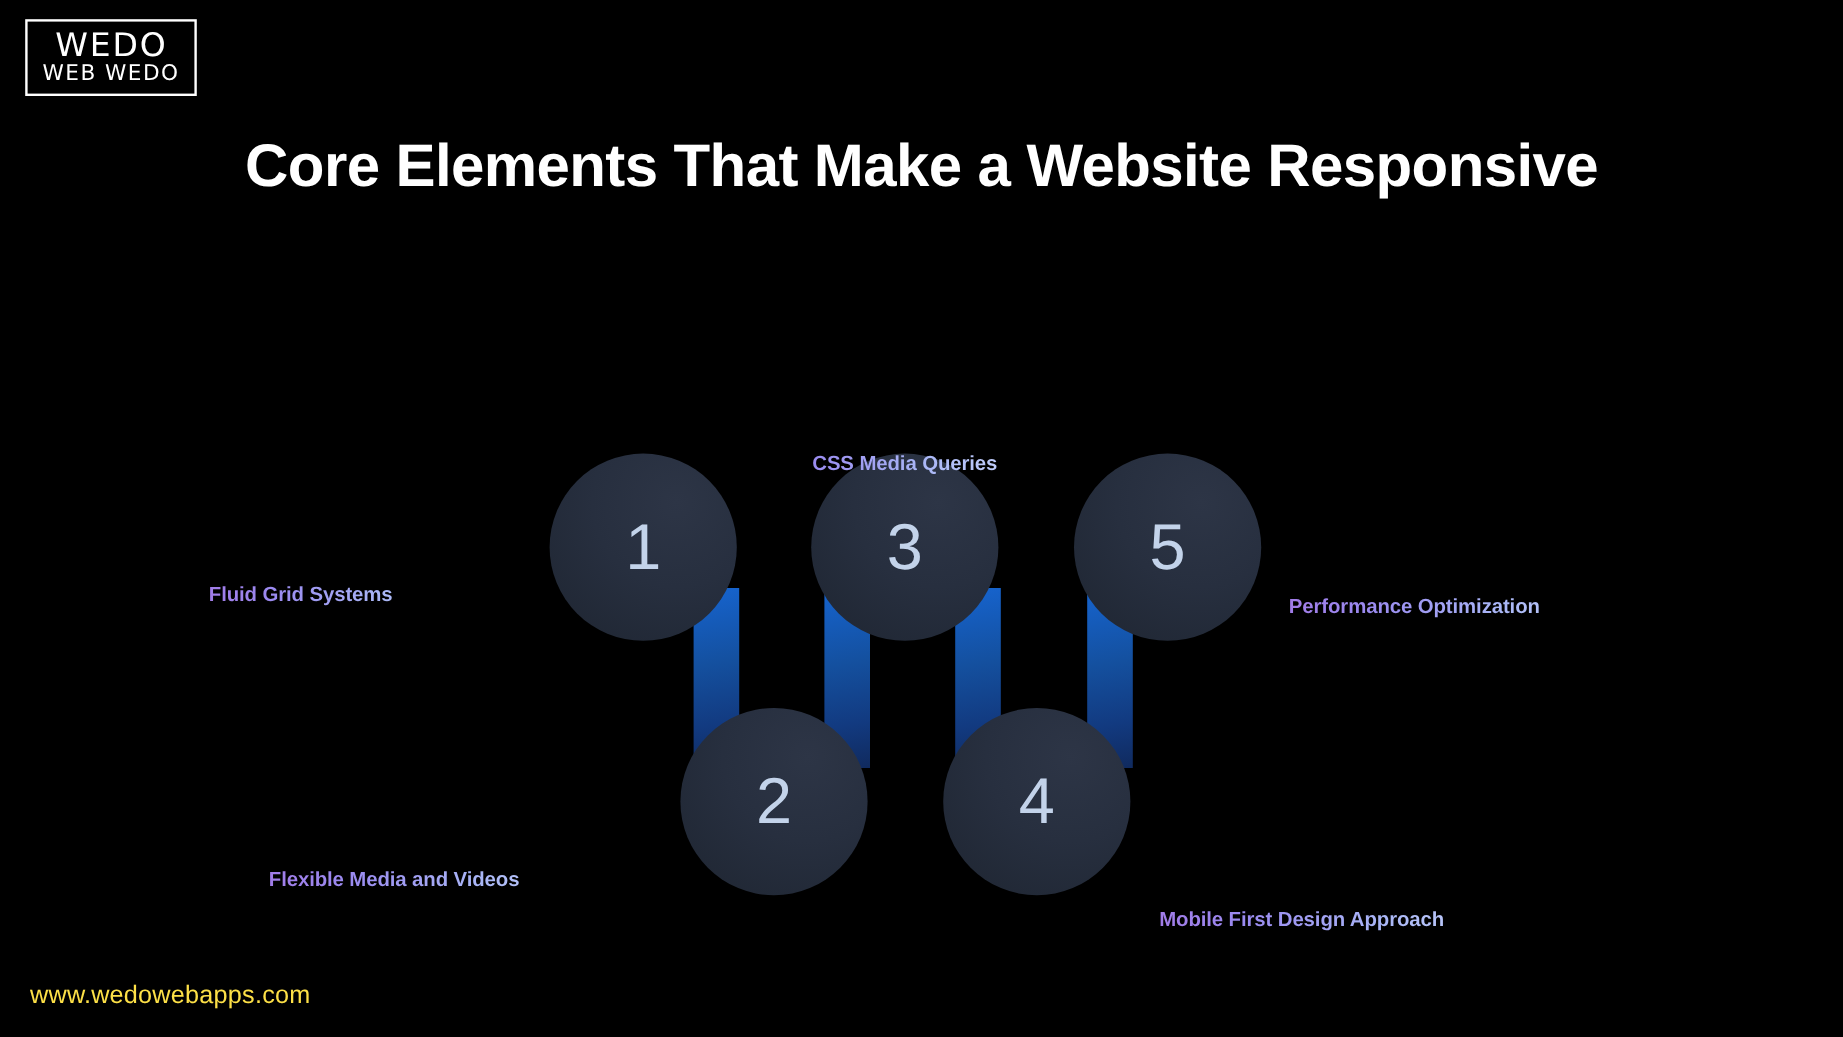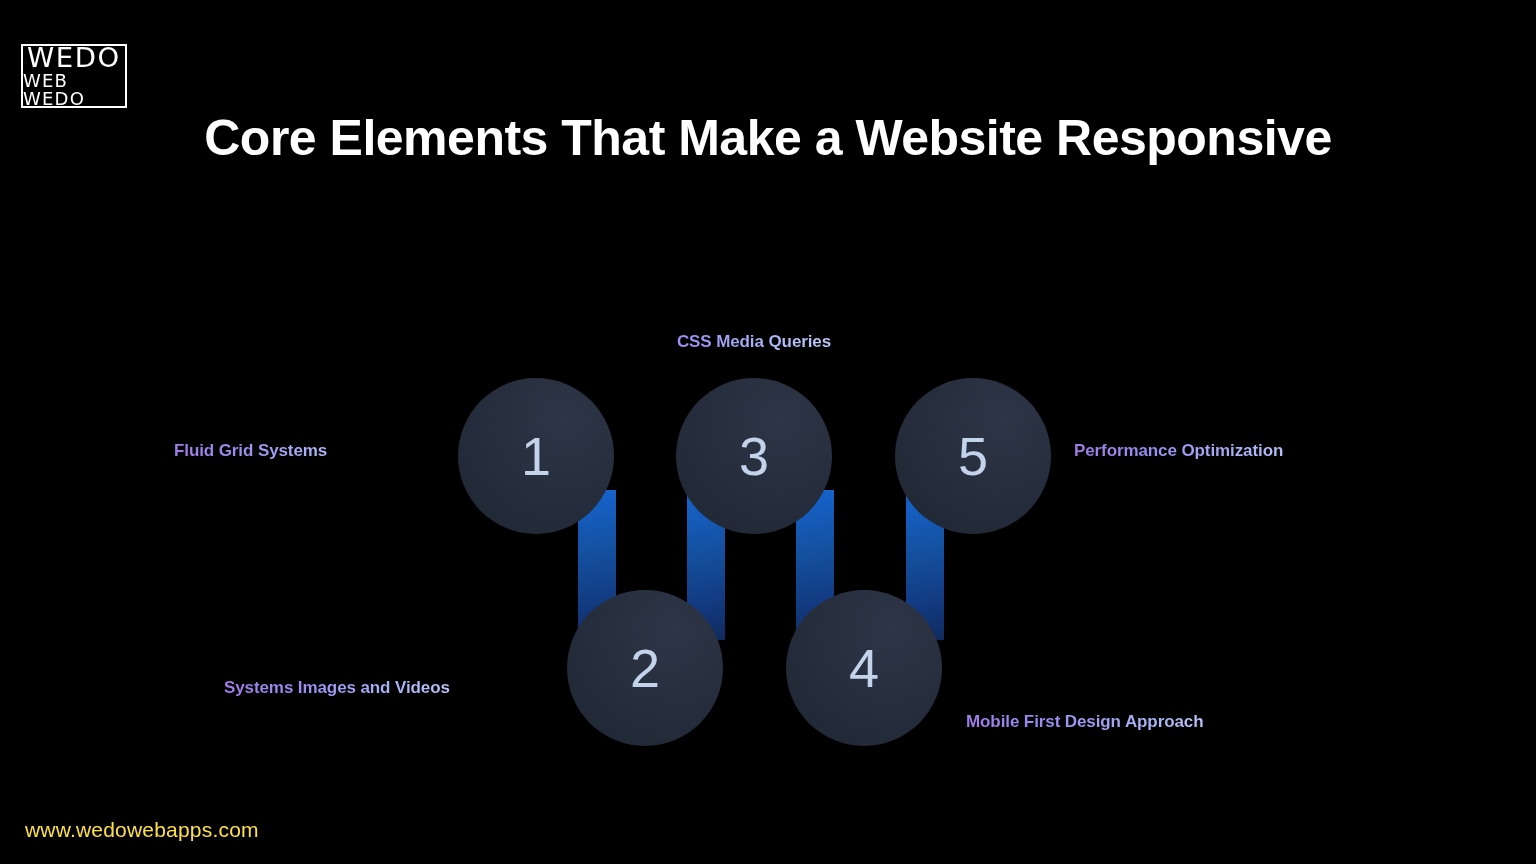--- a/index.html
+++ b/index.html
@@ -15,28 +15,27 @@
   .slide {
     position:relative;
     width:1536px; height:864px;
     background:#000000;
   }
 
   
   .logo-box {
     position:absolute;
     left:21px; top:16px;
-    width:106px; height:64px;
+    width:143px; height:64px;
     border:2px solid #ffffff;
     display:flex;
     flex-direction:column;
     align-items:center;
     justify-content:center;
     gap:1px;
-    margin-top:28px;
   }
   .logo-line-1 {
     color:#ffffff;
     font-size:27px;
     font-weight:400;
     letter-spacing:1.5px;
     line-height:1;
     font-family:"DejaVu Sans", sans-serif;
     transform:scaleX(1.02);
   }
@@ -99,20 +98,21 @@
     font-size:17px;
     font-weight:700;
     white-space:nowrap;
     letter-spacing:-0.1px;
     z-index:3;
     background:linear-gradient(90deg, #a17ce8 0%, #9a8bf0 22%, #a9b6f6 55%, #c3d0fb 82%, #ccd8fd 100%);
     -webkit-background-clip:text;
     background-clip:text;
     -webkit-text-fill-color:transparent;
     color:#b4a8f2;
+    margin-top:45px;
   }
   .lbl-left  { }
   .lbl-right { text-align:left; }
   .lbl-top   { text-align:center; }
 
   
   .footer-url {
     position:absolute;
     left:25px; bottom:22px;
     color:#fde047;
@@ -146,26 +146,26 @@
     <div class="node-label lbl-left" style="left:174px; top:441px; width:260px;">Fluid Grid Systems</div>
 
     <div class="node" style="left:676px; top:378px; width:156px; height:156px;">
       <span class="node-num">3</span>
     </div>
     <div class="node-label lbl-top" style="left:614px; top:332px; width:280px;">CSS Media Queries</div>
 
     <div class="node" style="left:895px; top:378px; width:156px; height:156px;">
       <span class="node-num">5</span>
     </div>
-    <div class="node-label lbl-right" style="left:1074px; top:441px; width:320px;">Performance Optimization</div>
+    <div class="node-label lbl-right" style="left:1074px; top:451px; width:320px;">Performance Optimization</div>
 
     <div class="node" style="left:567px; top:590px; width:156px; height:156px;">
       <span class="node-num">2</span>
     </div>
-    <div class="node-label lbl-left" style="left:224px; top:678px; width:320px;">Systems Images and Videos</div>
+    <div class="node-label lbl-left" style="left:224px; top:678px; width:320px;">Flexible Media and Videos</div>
 
     <div class="node" style="left:786px; top:590px; width:156px; height:156px;">
       <span class="node-num">4</span>
     </div>
     <div class="node-label lbl-right" style="left:966px; top:712px; width:340px;">Mobile First Design Approach</div>
 
   </div>
 
   <div class="footer-url">www.wedowebapps.com</div>
 

